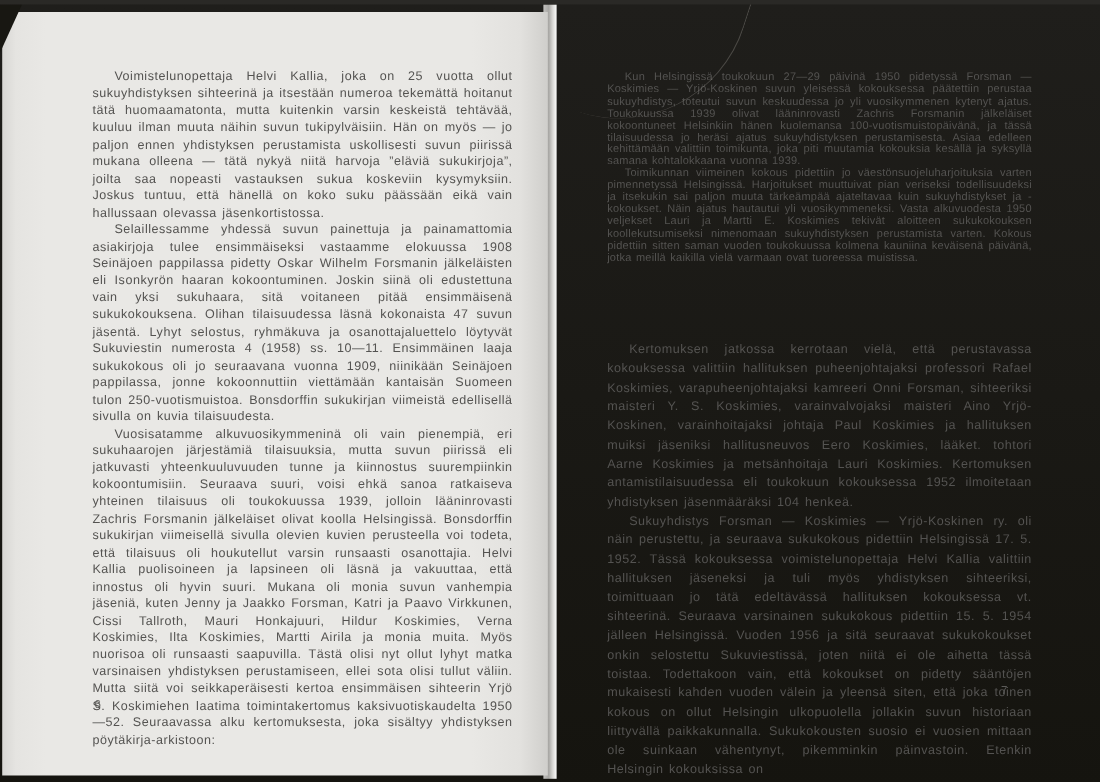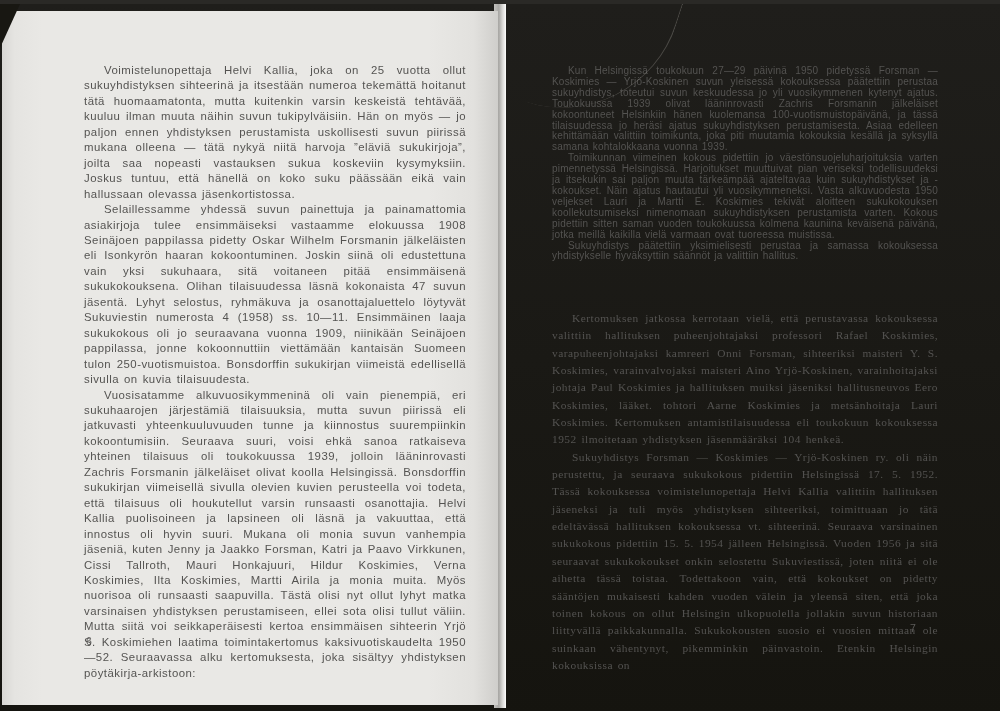--- a/index.html
+++ b/index.html
@@ -102,21 +102,20 @@
   }
   .quote-text p { text-indent: 16px; }
   .body-text {
     left: 48px;
     top: 306px;
     width: 386px;
     font-size: 11.4px;
     line-height: 17.35px;
     letter-spacing: 0.042em;
     word-spacing: 0.12em;
-    font-family: Liberation Serif, serif;
   }
   .page-num {
     position: absolute;
     font-size: 10.5px;
     color: #5c5b59;
   }
   .page-num-left { left: 84px; top: 624px; }
   .page-num-right { left: 406px; top: 618px; }
 </style>
 </head>
@@ -132,21 +131,20 @@
       <p>Selaillessamme yhdessä suvun painettuja ja painamattomia asiakirjoja tulee ensimmäiseksi vastaamme elokuussa 1908 Seinäjoen pappilassa pidetty Oskar Wilhelm Forsmanin jälkeläisten eli Isonkyrön haaran kokoontuminen. Joskin siinä oli edustettuna vain yksi sukuhaara, sitä voitaneen pitää ensimmäisenä sukukokouksena. Olihan tilaisuudessa läsnä kokonaista 47 suvun jäsentä. Lyhyt selostus, ryhmäkuva ja osanottajaluettelo löytyvät Sukuviestin numerosta 4 (1958) ss. 10—11. Ensimmäinen laaja sukukokous oli jo seuraavana vuonna 1909, niinikään Seinäjoen pappilassa, jonne kokoonnuttiin viettämään kantaisän Suomeen tulon 250-vuotismuistoa. Bonsdorffin sukukirjan viimeistä edellisellä sivulla on kuvia tilaisuudesta.</p>
       <p>Vuosisatamme alkuvuosikymmeninä oli vain pienempiä, eri sukuhaarojen järjestämiä tilaisuuksia, mutta suvun piirissä eli jatkuvasti yhteenkuuluvuuden tunne ja kiinnostus suurempiinkin kokoontumisiin. Seuraava suuri, voisi ehkä sanoa ratkaiseva yhteinen tilaisuus oli toukokuussa 1939, jolloin lääninrovasti Zachris Forsmanin jälkeläiset olivat koolla Helsingissä. Bonsdorffin sukukirjan viimeisellä sivulla olevien kuvien perusteella voi todeta, että tilaisuus oli houkutellut varsin runsaasti osanottajia. Helvi Kallia puolisoineen ja lapsineen oli läsnä ja vakuuttaa, että innostus oli hyvin suuri. Mukana oli monia suvun vanhempia jäseniä, kuten Jenny ja Jaakko Forsman, Katri ja Paavo Virkkunen, Cissi Tallroth, Mauri Honkajuuri, Hildur Koskimies, Verna Koskimies, Ilta Koskimies, Martti Airila ja monia muita. Myös nuorisoa oli runsaasti saapuvilla. Tästä olisi nyt ollut lyhyt matka varsinaisen yhdistyksen perustamiseen, ellei sota olisi tullut väliin. Mutta siitä voi seikkaperäisesti kertoa ensimmäisen sihteerin Yrjö S. Koskimiehen laatima toimintakertomus kaksivuotiskaudelta 1950—52. Seuraavassa alku kertomuksesta, joka sisältyy yhdistyksen pöytäkirja-arkistoon:</p>
     </div>
     <div class="page-num page-num-left">6</div>
   </div>
 
   <div class="page-right">
     <div class="text-col quote-text">
       <p>Kun Helsingissä toukokuun 27—29 päivinä 1950 pidetyssä Forsman — Koskimies — Yrjö-Koskinen suvun yleisessä kokouksessa päätettiin perustaa sukuyhdistys, toteutui suvun keskuudessa jo yli vuosikymmenen kytenyt ajatus. Toukokuussa 1939 olivat lääninrovasti Zachris Forsmanin jälkeläiset kokoontuneet Helsinkiin hänen kuolemansa 100-vuotismuistopäivänä, ja tässä tilaisuudessa jo heräsi ajatus sukuyhdistyksen perustamisesta. Asiaa edelleen kehittämään valittiin toimikunta, joka piti muutamia kokouksia kesällä ja syksyllä samana kohtalokkaana vuonna 1939.</p>
       <p>Toimikunnan viimeinen kokous pidettiin jo väestönsuojeluharjoituksia varten pimennetyssä Helsingissä. Harjoitukset muuttuivat pian veriseksi todellisuudeksi ja itsekukin sai paljon muuta tärkeämpää ajateltavaa kuin sukuyhdistykset ja -kokoukset. Näin ajatus hautautui yli vuosikymmeneksi. Vasta alkuvuodesta 1950 veljekset Lauri ja Martti E. Koskimies tekivät aloitteen sukukokouksen koollekutsumiseksi nimenomaan sukuyhdistyksen perustamista varten. Kokous pidettiin sitten saman vuoden toukokuussa kolmena kauniina keväisenä päivänä, jotka meillä kaikilla vielä varmaan ovat tuoreessa muistissa.</p>
-      <p>Sukuyhdistys päätettiin yksimielisesti perustaa ja samassa kokouksessa yhdistykselle hyväksyttiin säännöt ja valittiin hallitus.</p>
     </div>
     <div class="text-col body-text">
       <p>Kertomuksen jatkossa kerrotaan vielä, että perustavassa kokouksessa valittiin hallituksen puheenjohtajaksi professori Rafael Koskimies, varapuheenjohtajaksi kamreeri Onni Forsman, sihteeriksi maisteri Y. S. Koskimies, varainvalvojaksi maisteri Aino Yrjö-Koskinen, varainhoitajaksi johtaja Paul Koskimies ja hallituksen muiksi jäseniksi hallitusneuvos Eero Koskimies, lääket. tohtori Aarne Koskimies ja metsänhoitaja Lauri Koskimies. Kertomuksen antamistilaisuudessa eli toukokuun kokouksessa 1952 ilmoitetaan yhdistyksen jäsenmääräksi 104 henkeä.</p>
       <p>Sukuyhdistys Forsman — Koskimies — Yrjö-Koskinen ry. oli näin perustettu, ja seuraava sukukokous pidettiin Helsingissä 17. 5. 1952. Tässä kokouksessa voimistelunopettaja Helvi Kallia valittiin hallituksen jäseneksi ja tuli myös yhdistyksen sihteeriksi, toimittuaan jo tätä edeltävässä hallituksen kokouksessa vt. sihteerinä. Seuraava varsinainen sukukokous pidettiin 15. 5. 1954 jälleen Helsingissä. Vuoden 1956 ja sitä seuraavat sukukokoukset onkin selostettu Sukuviestissä, joten niitä ei ole aihetta tässä toistaa. Todettakoon vain, että kokoukset on pidetty sääntöjen mukaisesti kahden vuoden välein ja yleensä siten, että joka toinen kokous on ollut Helsingin ulkopuolella jollakin suvun historiaan liittyvällä paikkakunnalla. Sukukokousten suosio ei vuosien mittaan ole suinkaan vähentynyt, pikemminkin päinvastoin. Etenkin Helsingin kokouksissa on</p>
     </div>
     <div class="page-num page-num-right">7</div>
   </div>
 
 </div>
 

